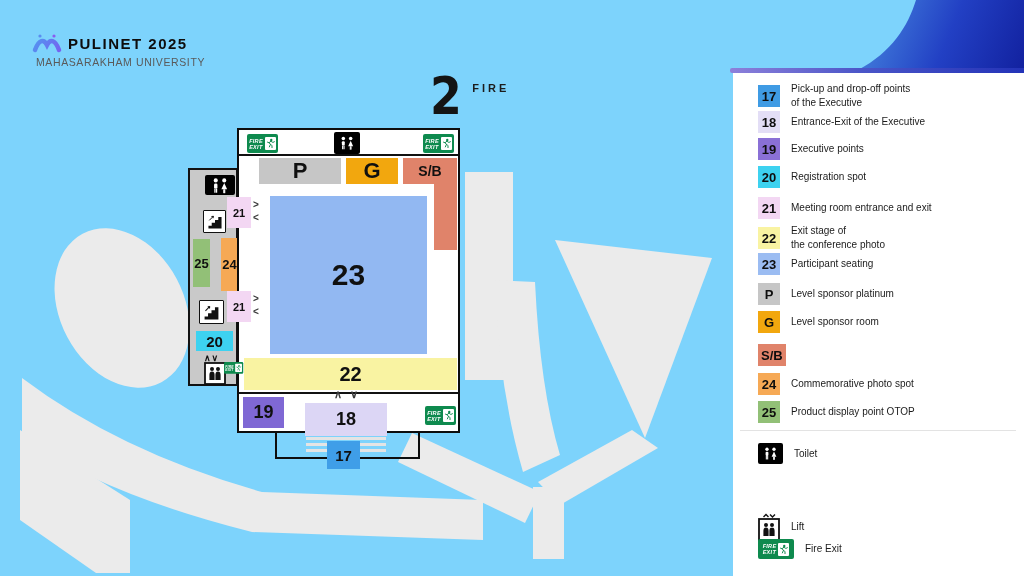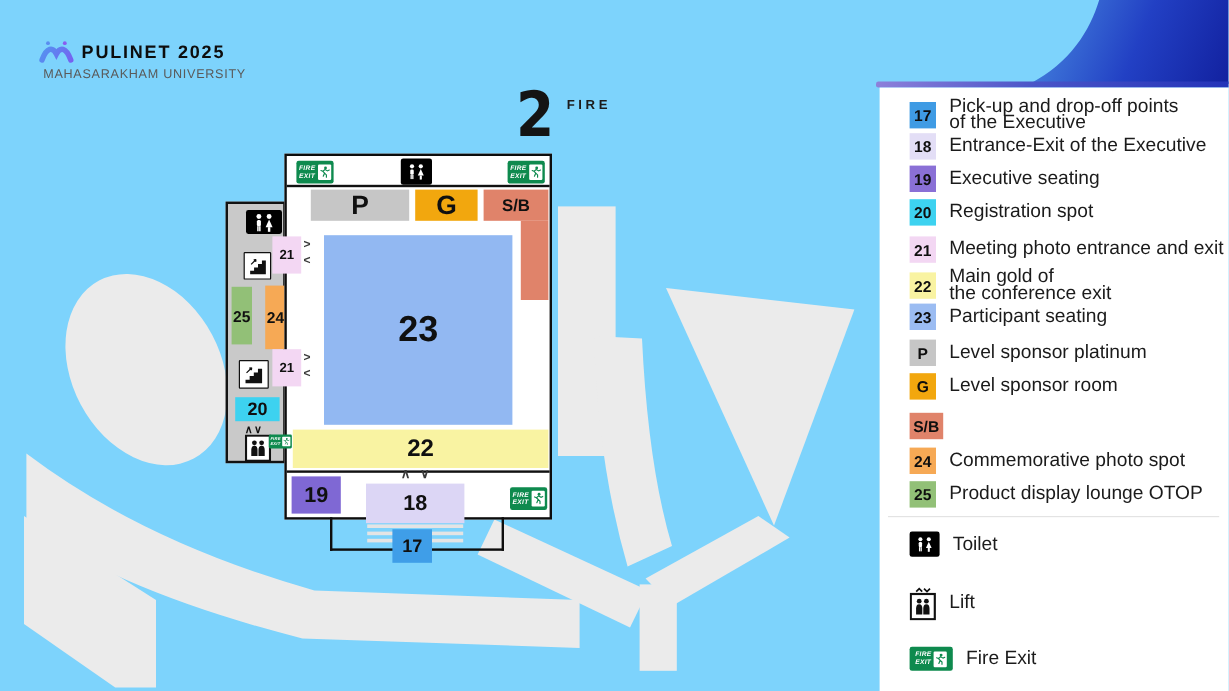--- a/index.html
+++ b/index.html
@@ -85,21 +85,21 @@
          display:flex;align-items:center;justify-content:center;}
   .s1{left:13px;top:40px;width:23px;height:23px;}
   .s2{left:9px;top:130px;width:25px;height:24px;}
   .lifticon{position:absolute;left:14px;top:192px;}
 
   
   .panel{position:absolute;left:733px;top:73px;width:291px;height:503px;background:#fff;z-index:2;}
   .lrow{position:absolute;left:25px;display:flex;align-items:center;gap:11px;}
   .chip{min-width:22px;height:22px;padding:0 3px;display:flex;align-items:center;justify-content:center;
         font-size:13px;font-weight:bold;color:#0e0e0e;}
-  .ltext{display:flex;flex-direction:column;font-size:16px;line-height:14px;color:#1b1b1b;}
+  .ltext{display:flex;flex-direction:column;font-size:10px;line-height:14px;color:#1b1b1b;}
   .divider{position:absolute;left:7px;top:357px;width:276px;height:1px;background:#e3e3e3;}
   .fic{display:flex;align-items:center;justify-content:center;}
   .fic-toilet{width:25px;height:21px;background:#000;border-radius:2px;}
   .fic-stairs{width:21px;height:21px;background:#fff;border:1.6px solid #111;border-radius:1px;}
 </style>
 </head>
 <body>
 <div class="stage" data-name="poster-canvas">
 
 <svg class="watermark" data-name="watermark-graphic" width="1024" height="576" viewBox="0 0 1024 576">
@@ -296,40 +296,40 @@
   </div>
   <div class="lrow" style="top:38px" data-name="legend-item">
     <span class="chip" data-name="legend-badge" style="background-color: rgb(227, 222, 246);">18</span>
     <span class="ltext">
           <span>Entrance-Exit of the Executive</span>
         </span>
   </div>
   <div class="lrow" style="top:65px" data-name="legend-item">
     <span class="chip" data-name="legend-badge" style="background-color: rgb(138, 112, 214);">19</span>
     <span class="ltext">
-          <span>Executive seating</span>
+          <span>Executive points</span>
         </span>
   </div>
   <div class="lrow" style="top:93px" data-name="legend-item">
     <span class="chip" data-name="legend-badge" style="background-color: rgb(61, 210, 240);">20</span>
     <span class="ltext">
           <span>Registration spot</span>
         </span>
   </div>
   <div class="lrow" style="top:124px" data-name="legend-item">
     <span class="chip" data-name="legend-badge" style="background-color: rgb(243, 215, 243);">21</span>
     <span class="ltext">
-          <span>Meeting photo entrance and exit</span>
+          <span>Meeting room entrance and exit</span>
         </span>
   </div>
   <div class="lrow" style="top:151px" data-name="legend-item">
     <span class="chip" data-name="legend-badge" style="background-color: rgb(249, 243, 162);">22</span>
     <span class="ltext">
-          <span>Main gold of</span>
-          <span>the conference exit</span>
+          <span>Exit stage of</span>
+          <span>the conference photo</span>
         </span>
   </div>
   <div class="lrow" style="top:180px" data-name="legend-item">
     <span class="chip" data-name="legend-badge" style="background-color: rgb(155, 188, 242);">23</span>
     <span class="ltext">
           <span>Participant seating</span>
         </span>
   </div>
   <div class="lrow" style="top:210px" data-name="legend-item">
     <span class="chip" data-name="legend-badge" style="background-color: rgb(198, 198, 198);">P</span>
@@ -348,21 +348,21 @@
   </div>
   <div class="lrow" style="top:300px" data-name="legend-item">
     <span class="chip" data-name="legend-badge" style="background-color: rgb(246, 169, 85);">24</span>
     <span class="ltext">
           <span>Commemorative photo spot</span>
         </span>
   </div>
   <div class="lrow" style="top:328px" data-name="legend-item">
     <span class="chip" data-name="legend-badge" style="background-color: rgb(146, 192, 119);">25</span>
     <span class="ltext">
-          <span>Product display lounge OTOP</span>
+          <span>Product display point OTOP</span>
         </span>
   </div>
 
   <div class="divider" data-name="legend-divider"></div>
 
   <div class="lrow" style="top:370px" data-name="legend-facility">
     <span class="fic fic-toilet" data-name="toilet-icon">
       <svg width="21" height="15" viewBox="0 0 30 20" fill="#fff">
         <circle cx="10" cy="4" r="2.4"></circle>
             <rect x="8" y="7.5" width="4" height="6" rx="1.5"></rect>
@@ -373,21 +373,21 @@
         <rect x="18.8" y="14.5" width="1.4" height="4.5"></rect>
             <rect x="19.8" y="14.5" width="1.4" height="4.5"></rect>
       </svg>
     </span>
     <span class="ltext">
           <span>Toilet</span>
         </span>
   </div>
 
 
-  <div class="lrow" style="top:416px" data-name="legend-facility">
+  <div class="lrow" style="top:440px" data-name="legend-facility">
     <span class="fic" data-name="lift-icon">
       <svg width="22" height="28" viewBox="0 0 22 28">
         <path d="M5.5 4 L8 1.5 L10.5 4" stroke="#111" stroke-width="1.4" fill="none"></path>
         <path d="M12 1.5 L14.5 4 L17 1.5" stroke="#111" stroke-width="1.4" fill="none"></path>
         <rect x="1" y="6" width="20" height="21" fill="#fff" stroke="#111" stroke-width="1.8"></rect>
         <circle cx="8" cy="12" r="2" fill="#111"></circle>
             <circle cx="14" cy="12" r="2" fill="#111"></circle>
         <path d="M8 14.5 c-2 0 -2.6 1.8 -2.6 3.6 V23 h5.2 v-4.9 c0 -1.8 -.6 -3.6 -2.6 -3.6" fill="#111"></path>
         <path d="M14 14.5 c-2 0 -2.6 1.8 -2.6 3.6 V23 h5.2 v-4.9 c0 -1.8 -.6 -3.6 -2.6 -3.6" fill="#111"></path>
       </svg>

